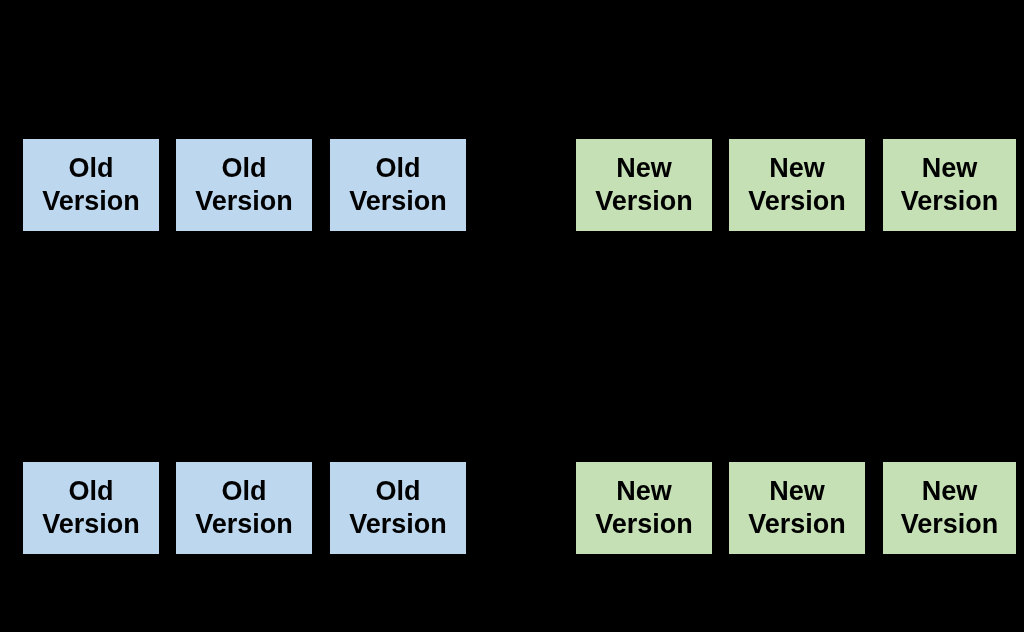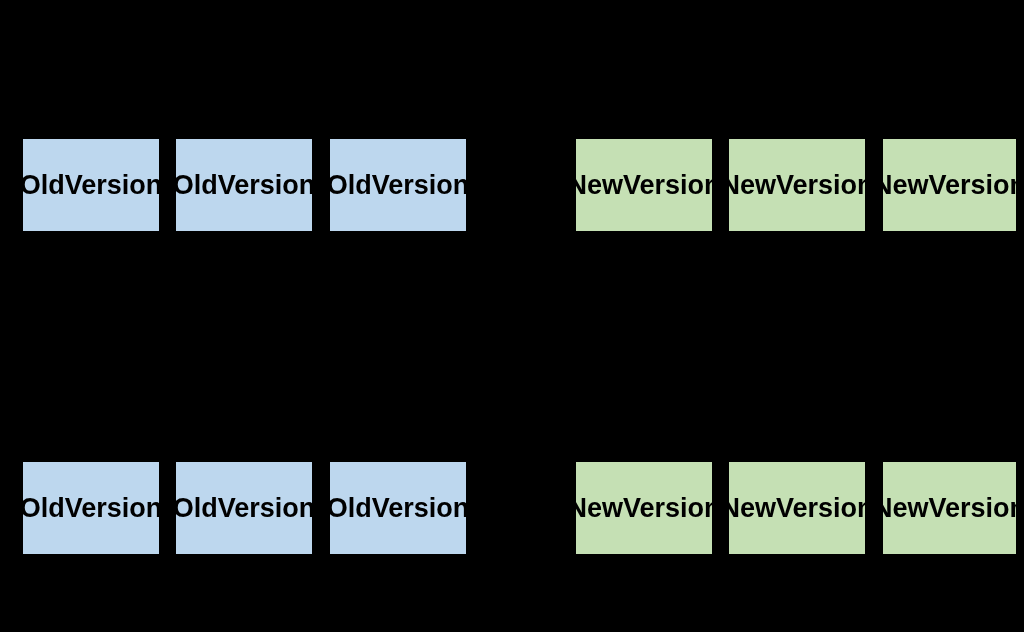--- a/index.html
+++ b/index.html
@@ -15,21 +15,21 @@
     overflow: hidden;
     font-family: "Liberation Sans", sans-serif;
   }
   .box {
     position: absolute;
     width: 140px;
     height: 96px;
     box-sizing: border-box;
     border: 2px solid var(--box-border, #000000);
     display: flex;
-    flex-direction: row;
+    flex-direction: column;
     align-items: center;
     justify-content: center;
     text-align: center;
     font-weight: bold;
     font-size: 27px;
     line-height: 33px;
     color: var(--box-text, #000000);
     letter-spacing: 0px;
   }
   .box.old { background: var(--old-fill, #BDD7EE); }

